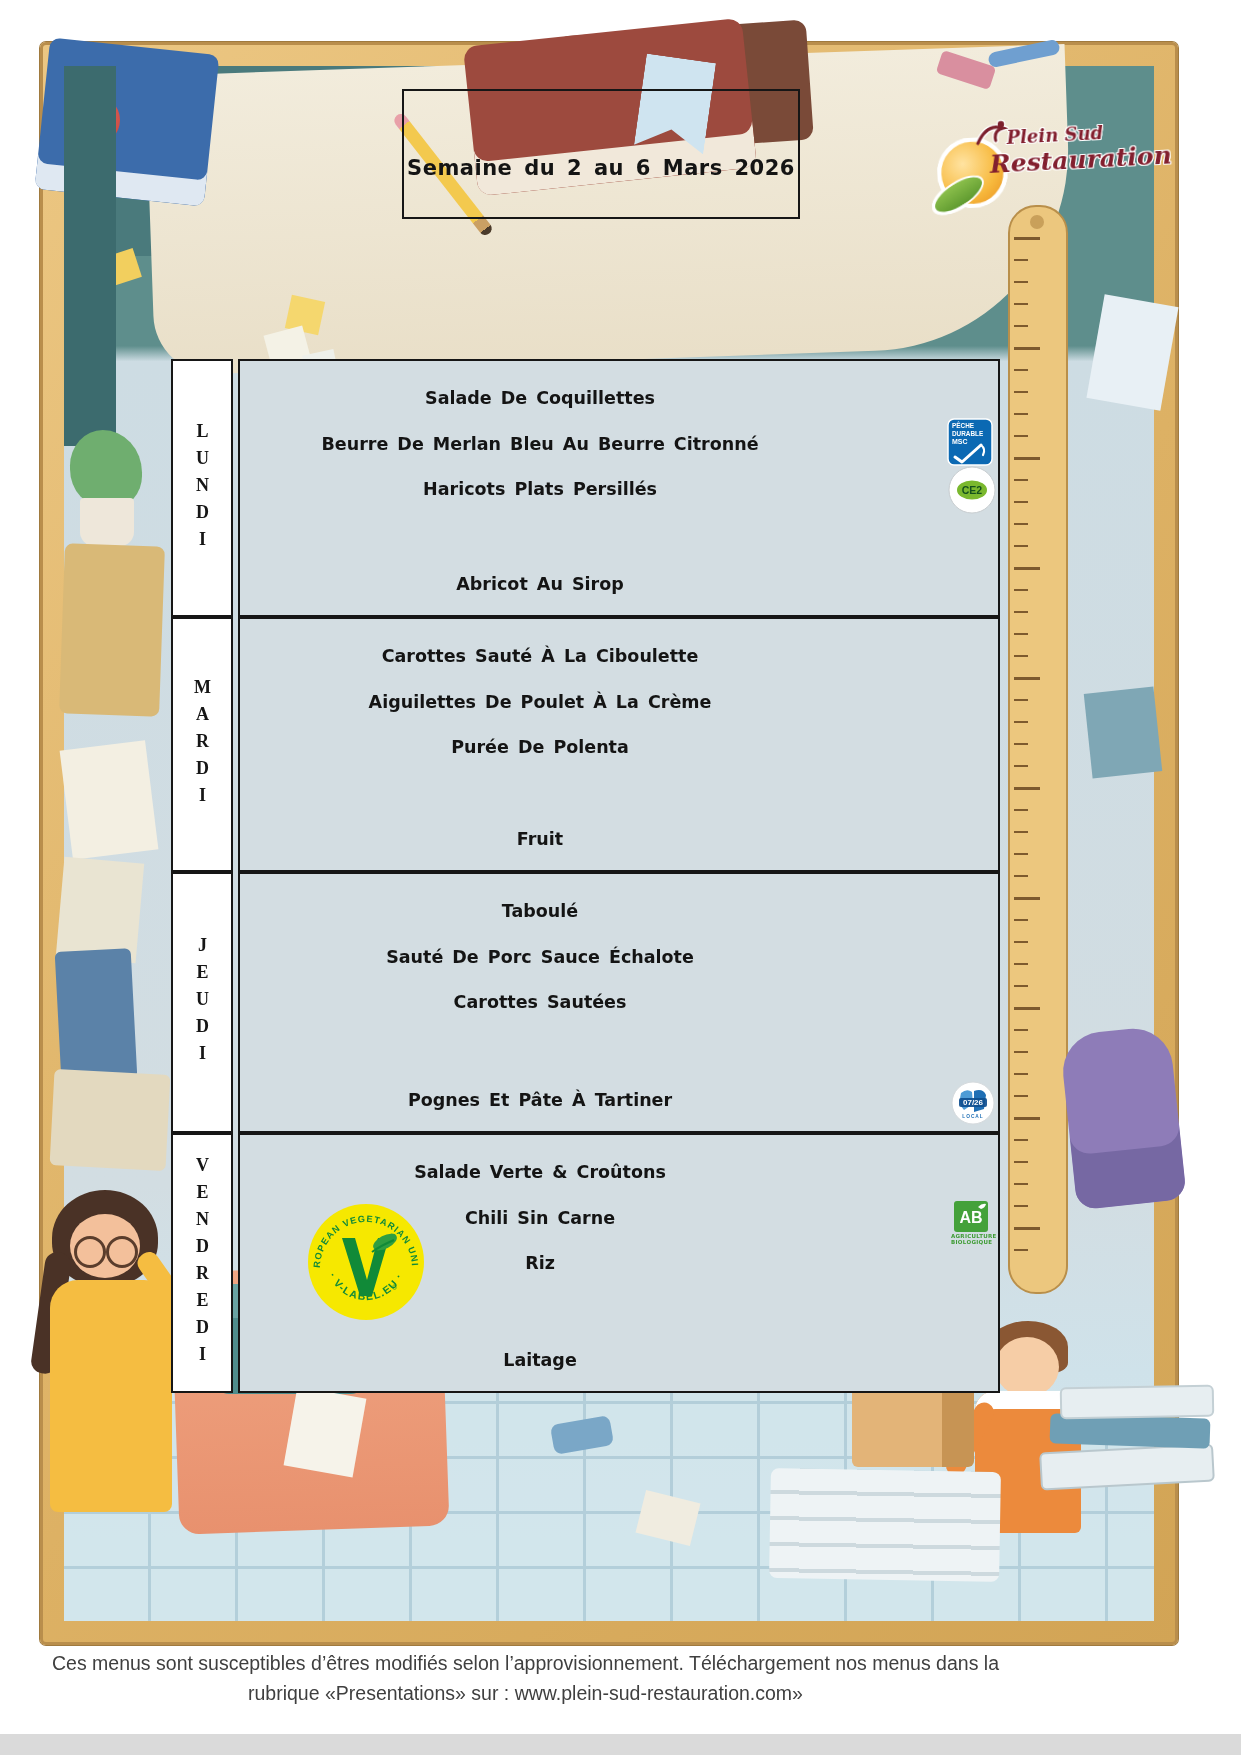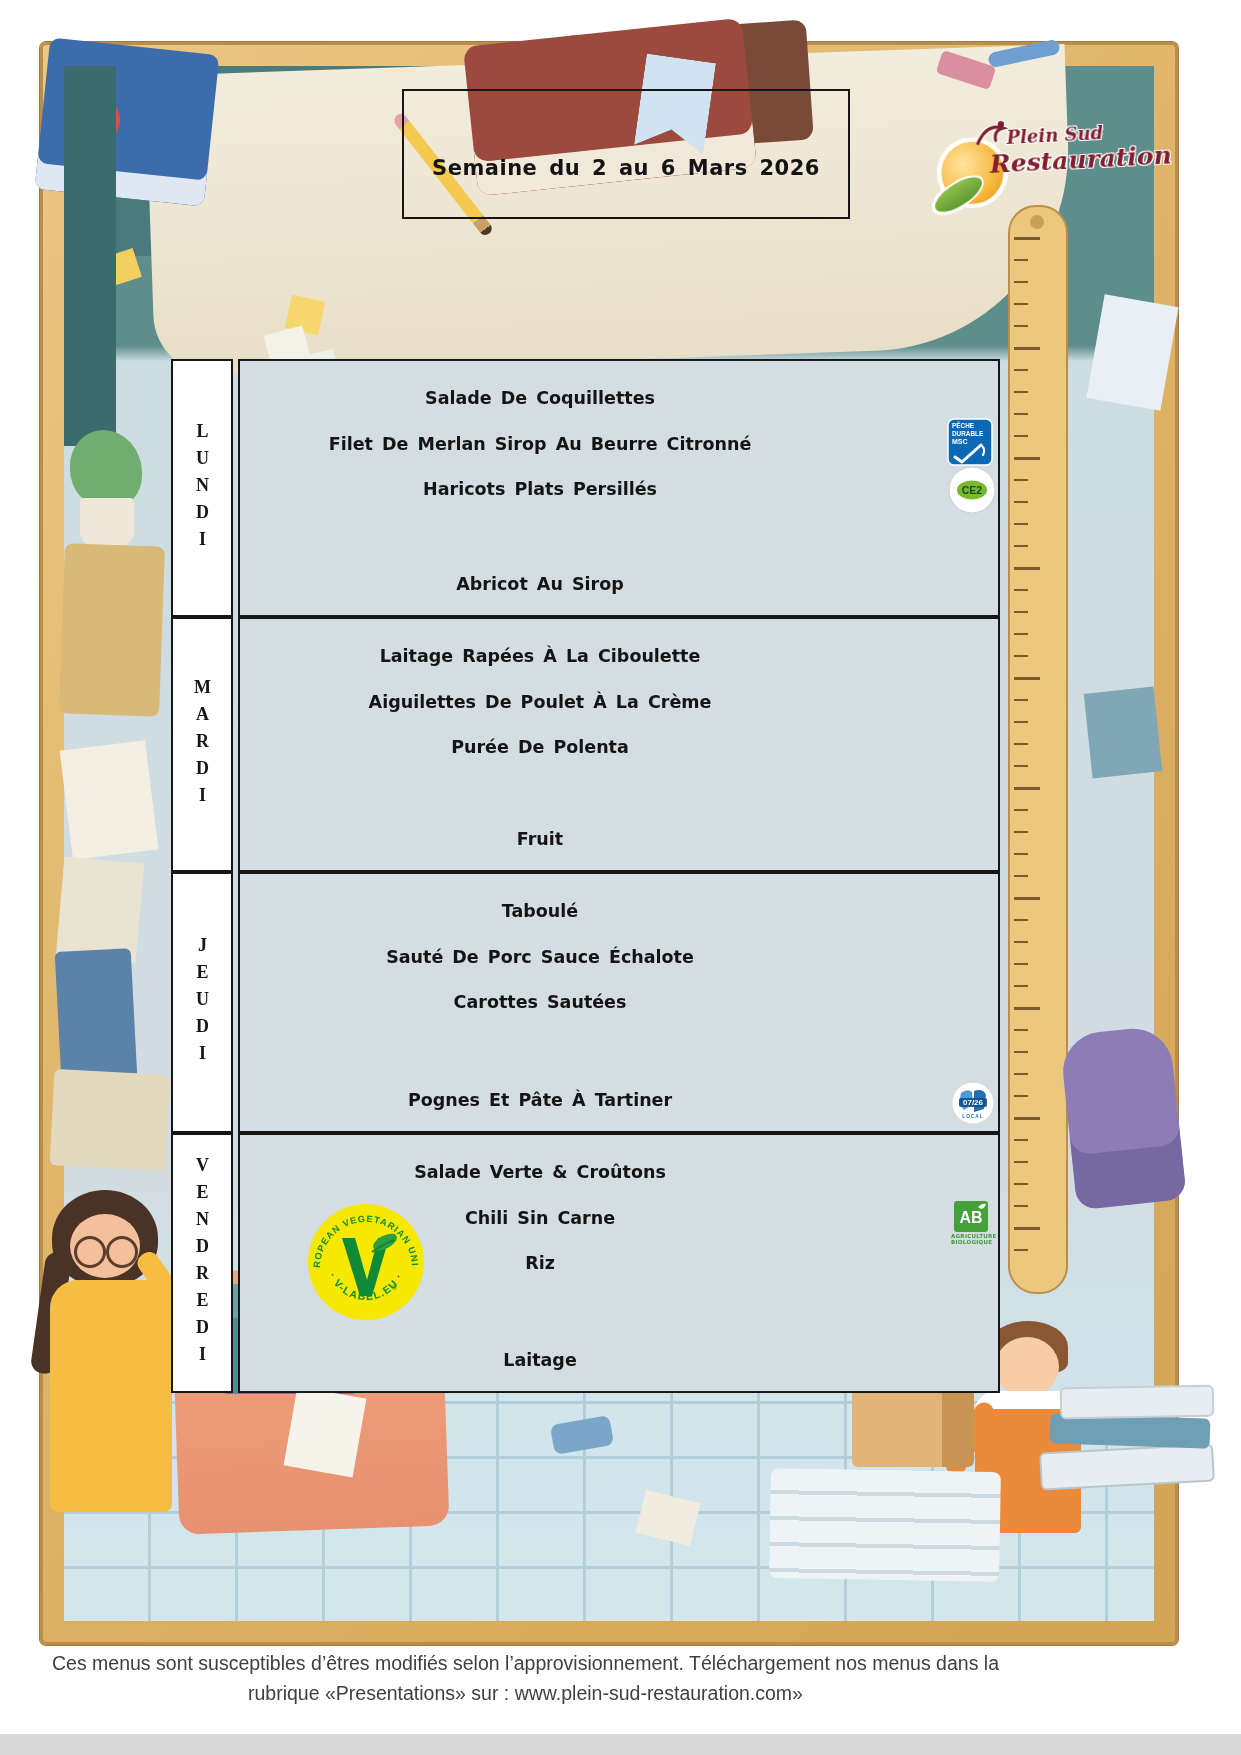--- a/index.html
+++ b/index.html
@@ -12,21 +12,21 @@
          box-shadow:inset 0 0 0 3px #b98e4c, 0 0 0 1px #a07a3e;border-radius:6px;}
   .interior{left:64px;top:66px;width:1090px;height:1555px;
             background:linear-gradient(180deg,#5e8e8c 0%,#5e8e8c 18%,#cddce3 19%,#d2dde2 72%,#cfe2ea 84%,#d6e8ee 100%);}
   .tiles{left:64px;top:1390px;width:1090px;height:231px;
          background-color:#d2e6ec;
          background-image:repeating-linear-gradient(90deg,transparent 0 84px,#aecbd7 84px 87px),
                           repeating-linear-gradient(0deg,transparent 0 52px,#aecbd7 52px 55px);opacity:.85;}
   .decor{position:absolute;}
 
   
-  .title-box{left:402px;top:89px;width:448px;height:130px;border:2px solid #161616;z-index:6;
+  .title-box{left:402px;top:89px;width:398px;height:130px;border:2px solid #161616;z-index:6;
              display:flex;align-items:center;justify-content:center;padding-top:28px;box-sizing:border-box;}
   .title-text{font-size:21px;font-weight:bold;color:#141414;letter-spacing:.5px;word-spacing:4px;}
 
   
   .menu-table{left:171px;top:359px;width:829px;height:1034px;z-index:6;}
   .row{position:absolute;left:0;width:829px;}
   .day-cell{position:absolute;left:0;top:0;bottom:0;width:62px;background:#ffffff;border:2px solid #161616;
             display:flex;align-items:center;justify-content:center;box-sizing:border-box;}
   .day-label{writing-mode:vertical-rl;text-orientation:upright;letter-spacing:7px;
              font-family:"Liberation Serif",serif;font-weight:bold;font-size:18px;color:#161616;}
@@ -149,32 +149,32 @@
   </div>
 
   <div class="abs menu-table">
 
     <div class="row" style="top:0;height:258px;">
       <div class="day-cell">
         <span class="day-label">LUNDI</span>
       </div>
       <div class="content-cell">
         <div class="mi mi1">Salade De Coquillettes</div>
-        <div class="mi mi2">Filet De Merlan Sirop Au Beurre Citronné</div>
+        <div class="mi mi2">Beurre De Merlan Bleu Au Beurre Citronné</div>
         <div class="mi mi3">Haricots Plats Persillés</div>
         <div class="mi mi4">Abricot Au Sirop</div>
       </div>
     </div>
 
     <div class="row" style="top:258px;height:255px;">
       <div class="day-cell">
         <span class="day-label">MARDI</span>
       </div>
       <div class="content-cell">
-        <div class="mi mi1">Laitage Rapées À La Ciboulette</div>
+        <div class="mi mi1">Carottes Sauté À La Ciboulette</div>
         <div class="mi mi2">Aiguilettes De Poulet À La Crème</div>
         <div class="mi mi4">Fruit</div>
         <div class="mi mi3">Purée De Polenta</div>
       </div>
     </div>
 
     <div class="row" style="top:513px;height:261px;">
       <div class="day-cell">
         <span class="day-label">JEUDI</span>
       </div>

